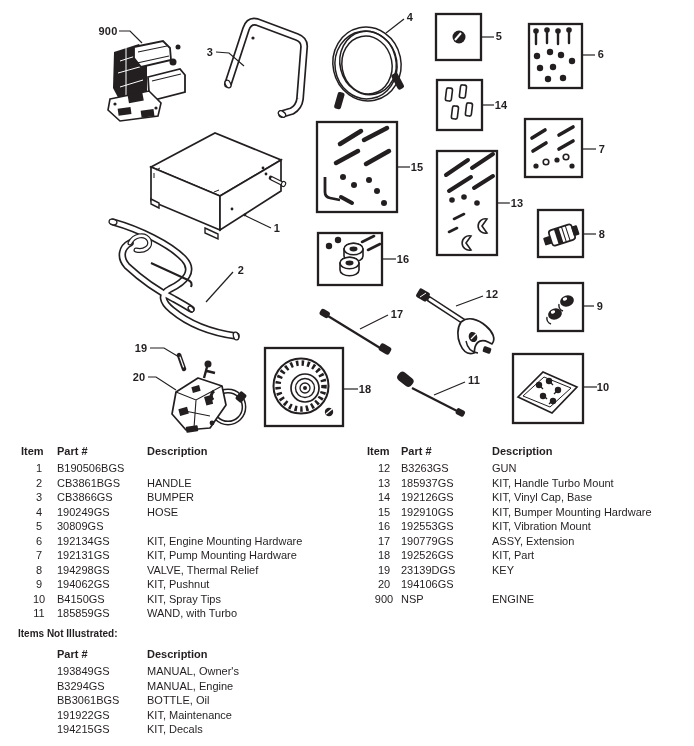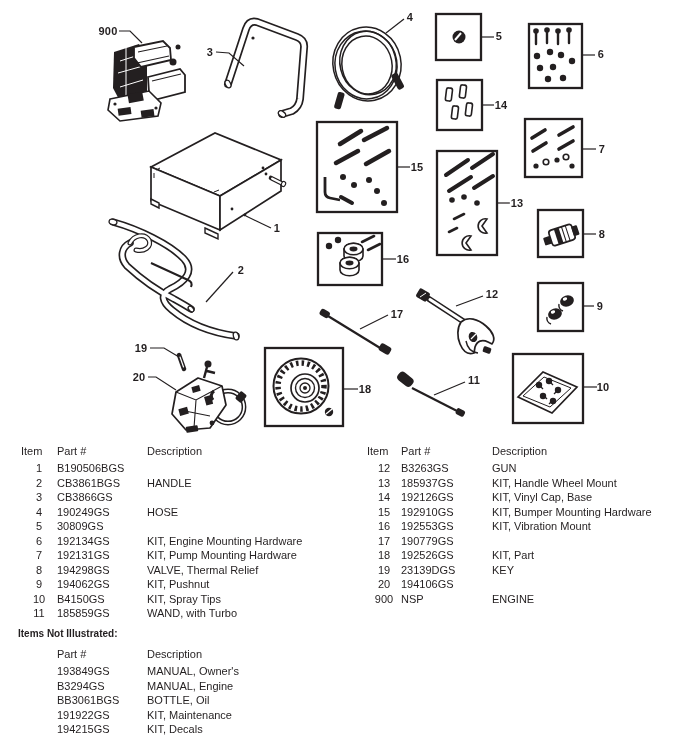--- a/index.html
+++ b/index.html
@@ -9,21 +9,21 @@
   }
   .diagram{position:absolute;left:0;top:0;width:694px;height:442px;}
   .diagram svg{position:absolute;left:0;top:0;}
   .callout{
     position:absolute;transform:translate(-50%,-50%);
     font-size:11px;font-weight:700;letter-spacing:.2px;color:#231f20;
     white-space:nowrap;
   }
   .ptable{position:absolute;font-size:11px;}
   .ptable .row{display:grid;line-height:14.55px;height:14.55px;white-space:nowrap;}
-  .ptable .row.hdr{font-weight:400;line-height:15px;height:15px;}
+  .ptable .row.hdr{font-weight:700;line-height:15px;height:15px;}
   .left-t .row{grid-template-columns:36px 90px 1fr;}
   .right-t .row{grid-template-columns:34px 91px 1fr;}
   .ni-t .row{grid-template-columns:90px 1fr;}
   .cell-item{text-align:center;}
   .row.hdr .cell-item{text-align:left;}
   .rows{margin-top:2px;}
   .ni-title{position:absolute;left:18px;top:628px;font-size:10px;font-weight:700;}
   svg .ldr{fill:none;stroke:#231f20;stroke-width:1.2;}
   svg .box{fill:#ffffff;stroke:#231f20;stroke-width:2.3;}
   svg .ln{fill:none;stroke:#231f20;}
@@ -365,20 +365,21 @@
 
         <div class="row">
           <span class="cell-item">2</span>
           <span>CB3861BGS</span>
           <span>HANDLE</span>
         </div>
 
         <div class="row">
           <span class="cell-item">3</span>
           <span>CB3866GS</span>
+          <span>BUMPER</span>
         </div>
 
         <div class="row">
           <span class="cell-item">4</span>
           <span>190249GS</span>
           <span>HOSE</span>
         </div>
 
         <div class="row">
           <span class="cell-item">5</span>
@@ -433,21 +434,21 @@
 
         <div class="row">
           <span class="cell-item">12</span>
           <span>B3263GS</span>
           <span>GUN</span>
         </div>
 
         <div class="row">
           <span class="cell-item">13</span>
           <span>185937GS</span>
-          <span>KIT, Handle Wheel Mount</span>
+          <span>KIT, Handle Turbo Mount</span>
         </div>
 
         <div class="row">
           <span class="cell-item">14</span>
           <span>192126GS</span>
           <span>KIT, Vinyl Cap, Base</span>
         </div>
 
         <div class="row">
           <span class="cell-item">15</span>
@@ -457,20 +458,21 @@
 
         <div class="row">
           <span class="cell-item">16</span>
           <span>192553GS</span>
           <span>KIT, Vibration Mount</span>
         </div>
 
         <div class="row">
           <span class="cell-item">17</span>
           <span>190779GS</span>
+          <span>ASSY, Extension</span>
         </div>
 
         <div class="row">
           <span class="cell-item">18</span>
           <span>192526GS</span>
           <span>KIT, Part</span>
         </div>
 
         <div class="row">
           <span class="cell-item">19</span>

